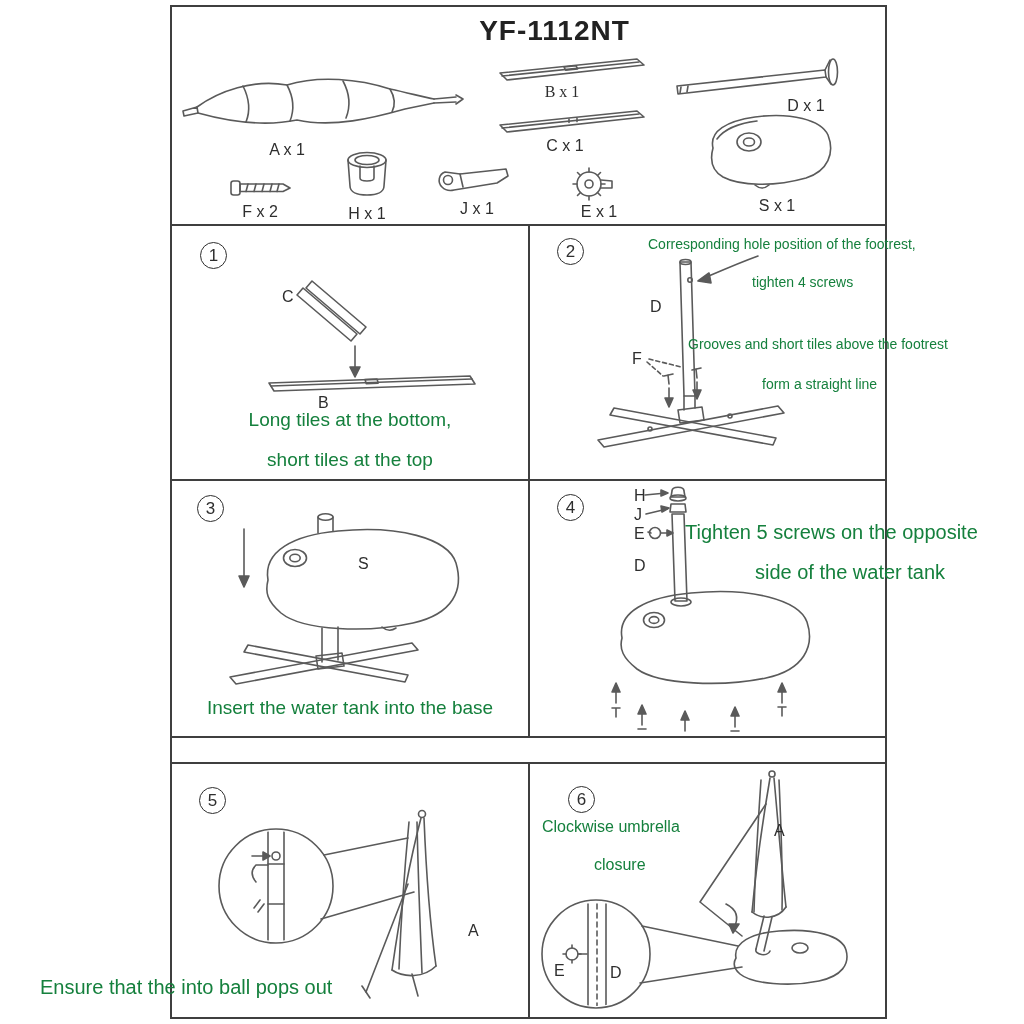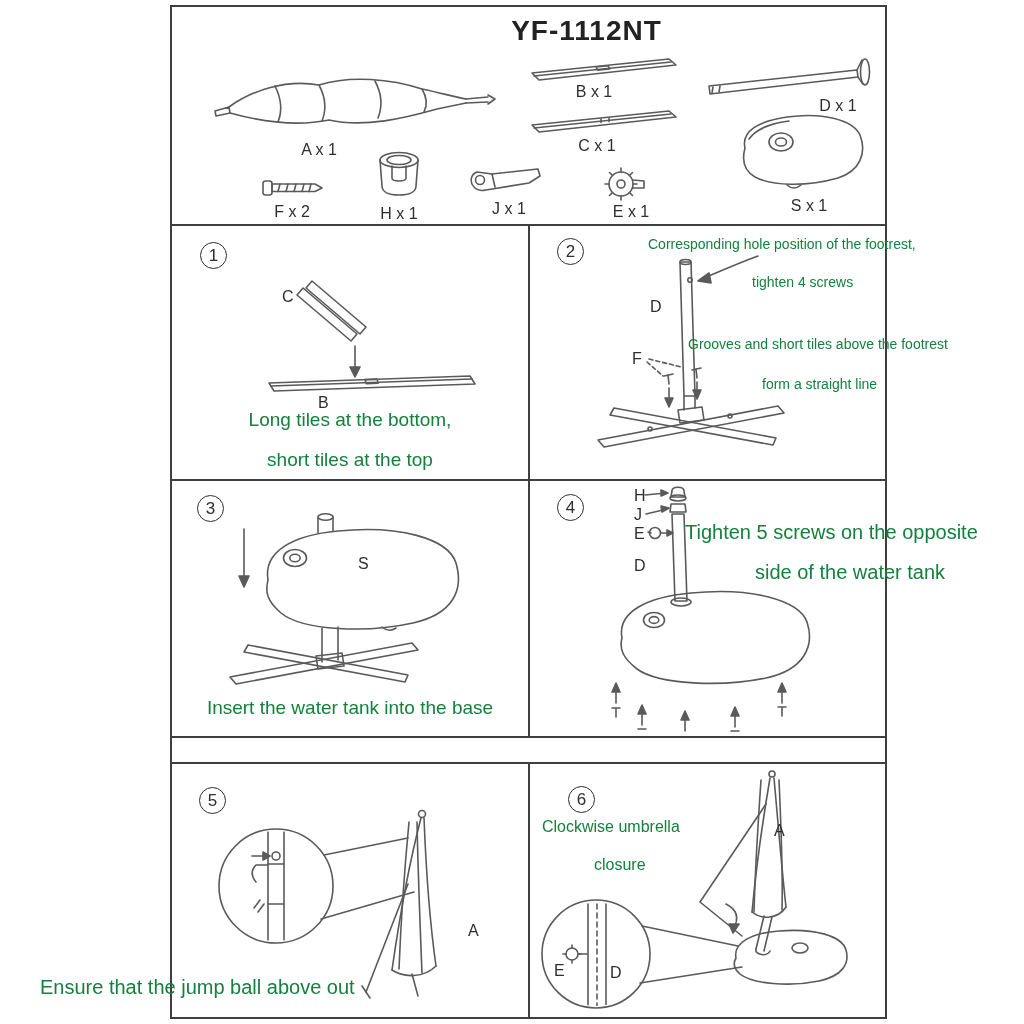--- a/index.html
+++ b/index.html
@@ -26,21 +26,21 @@
 
 <div class="frame" style="left:170px; top:5px; width:717px; height:1014px;"></div>
 <div class="divider" style="left:172px; top:224px; width:713px; height:2px;"></div>
 <div class="divider" style="left:172px; top:479px; width:713px; height:2px;"></div>
 <div class="divider" style="left:172px; top:736px; width:713px; height:2px;"></div>
 <div class="divider" style="left:172px; top:762px; width:713px; height:2px;"></div>
 <div class="divider" style="left:528px; top:226px; width:2px; height:253px;"></div>
 <div class="divider" style="left:528px; top:481px; width:2px; height:255px;"></div>
 <div class="divider" style="left:528px; top:764px; width:2px; height:253px;"></div>
 
-<div class="section" style="left:189px; top:7px; width:795px; height:217px;">
+<div class="section" style="left:157px; top:7px; width:795px; height:217px;">
   <div class="page-title">YF-1112NT</div>
   <svg width="713" height="217" viewBox="0 0 713 217">
     <g class="art">
       <g>
         <path d="M26,104 L40,100 L41,106 L27,109 Z"></path>
         <path d="M40,100 C62,84 96,72 130,78 C162,68 202,72 233,82 C252,86 266,90 277,92"></path>
         <path d="M41,106 C70,114 106,120 140,113 C176,121 216,111 248,102 L277,96"></path>
         <path d="M130,78 C138,93 137,104 133,114"></path>
         <path d="M186,74 C194,89 193,101 189,111"></path>
         <path d="M86,79 C93,93 93,105 89,115"></path>
@@ -89,21 +89,21 @@
       <g>
         <path d="M556,141 C552,124 570,114 598,110 C634,105 664,113 671,128 C678,146 671,164 649,171 C617,180 583,179 566,170 C554,163 553,152 556,141 Z"></path>
         <ellipse cx="592" cy="135" rx="12" ry="9"></ellipse>
         <ellipse cx="592" cy="135" rx="5.5" ry="4"></ellipse>
         <path d="M598,178 q7,6 14,0"></path>
         <path d="M560,132 C567,122 583,116 600,114"></path>
       </g>
     </g>
   </svg>
   <div class="plabel" style="left:95px; top:134px;">A x 1</div>
-  <div class="plabel" style="left:370px; top:76px;">B x 1</div>
+  <div class="plabel" style="left:370px; top:76px;font-family:Liberation Serif, serif;">B x 1</div>
   <div class="plabel" style="left:373px; top:130px;">C x 1</div>
   <div class="plabel" style="left:614px; top:90px;">D x 1</div>
   <div class="plabel" style="left:68px;  top:196px;">F x 2</div>
   <div class="plabel" style="left:175px; top:198px;">H x 1</div>
   <div class="plabel" style="left:285px; top:193px;">J x 1</div>
   <div class="plabel" style="left:407px; top:196px;">E x 1</div>
   <div class="plabel" style="left:585px; top:190px;">S x 1</div>
 </div>
 
 <div class="section" style="left:172px; top:226px; width:356px; height:253px;">
@@ -247,21 +247,21 @@
       <path d="M249,54 C239,92 228,150 220,206"></path>
       <path d="M252,54 C254,105 258,160 264,202"></path>
       <path d="M220,206 C232,214 252,214 264,202"></path>
       <path d="M237,58 C233,100 229,155 227,205 M245,58 C246,105 248,160 250,209"></path>
       <path d="M240,210 L246,232"></path>
       <path d="M194,228 L236,120"></path>
       <path d="M190,222 L198,234"></path>
     </g>
   </svg>
   <div class="label" style="left:296px; top:158px;">A</div>
-  <div class="step-text t17" style="left:-132px; top:212px;">Ensure that the jump ball above out</div>
+  <div class="step-text t17" style="left:-132px; top:212px;">Ensure that the into ball pops out</div>
 </div>
 
 <div class="section" style="left:530px; top:764px; width:355px; height:253px;">
   <div class="step-num" style="left:38px; top:22px;">6</div>
   <svg width="355" height="253" viewBox="0 0 355 253">
     <defs>
         <clipPath id="clip6">
           <circle cx="66" cy="190" r="52"></circle>
         </clipPath>
       </defs>

